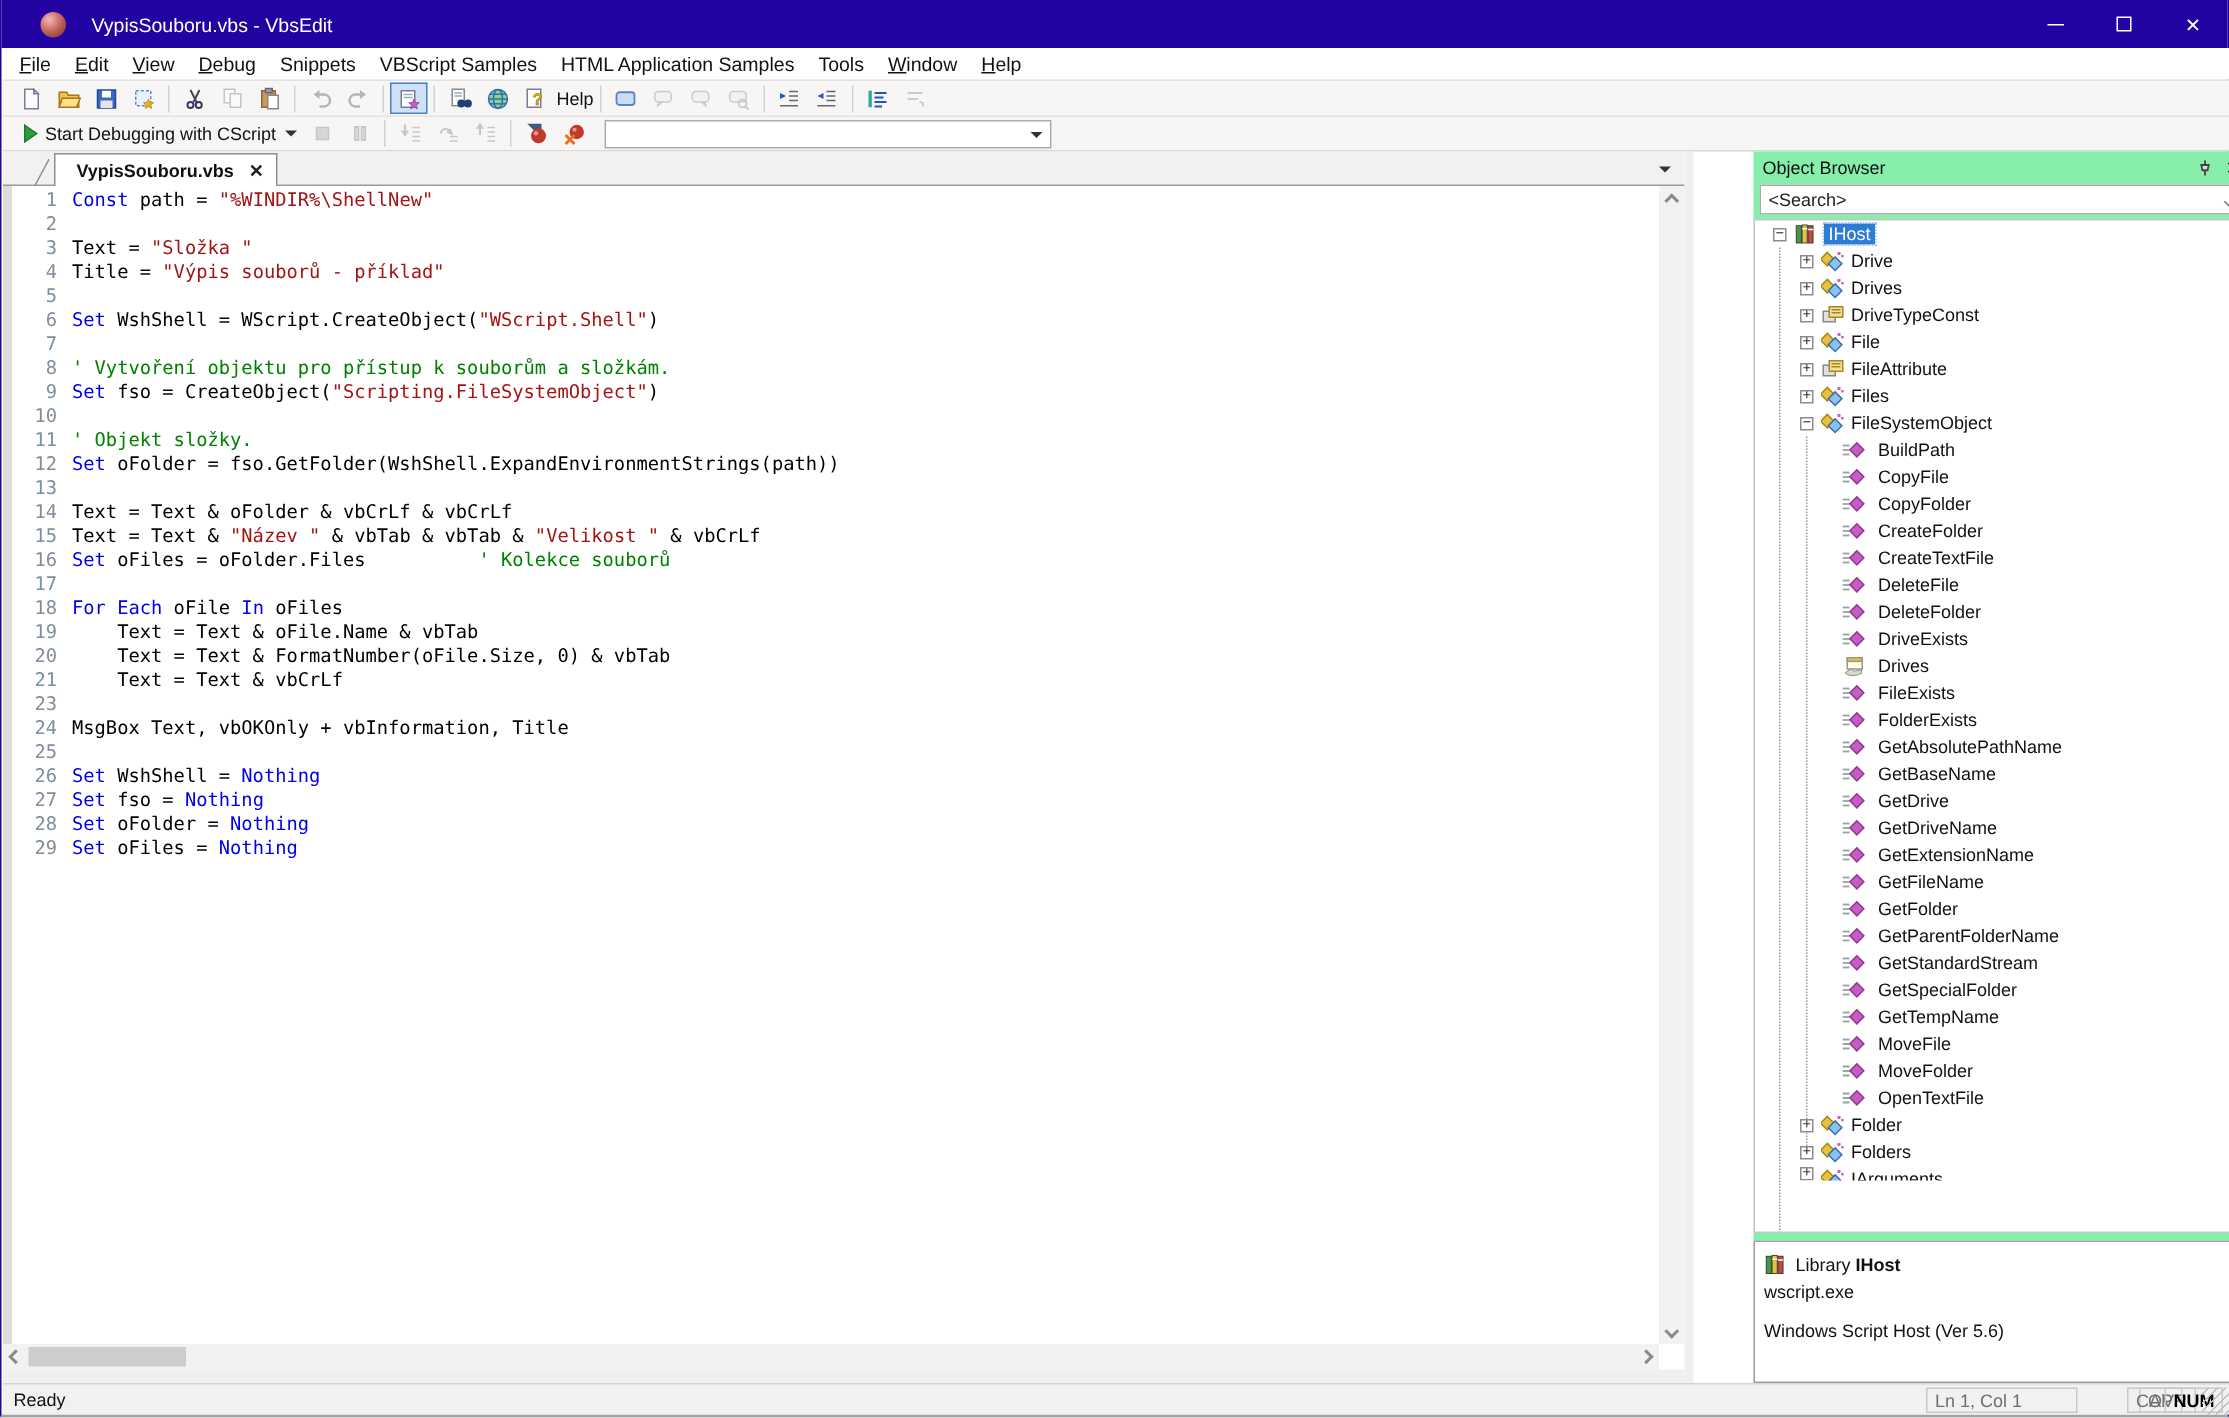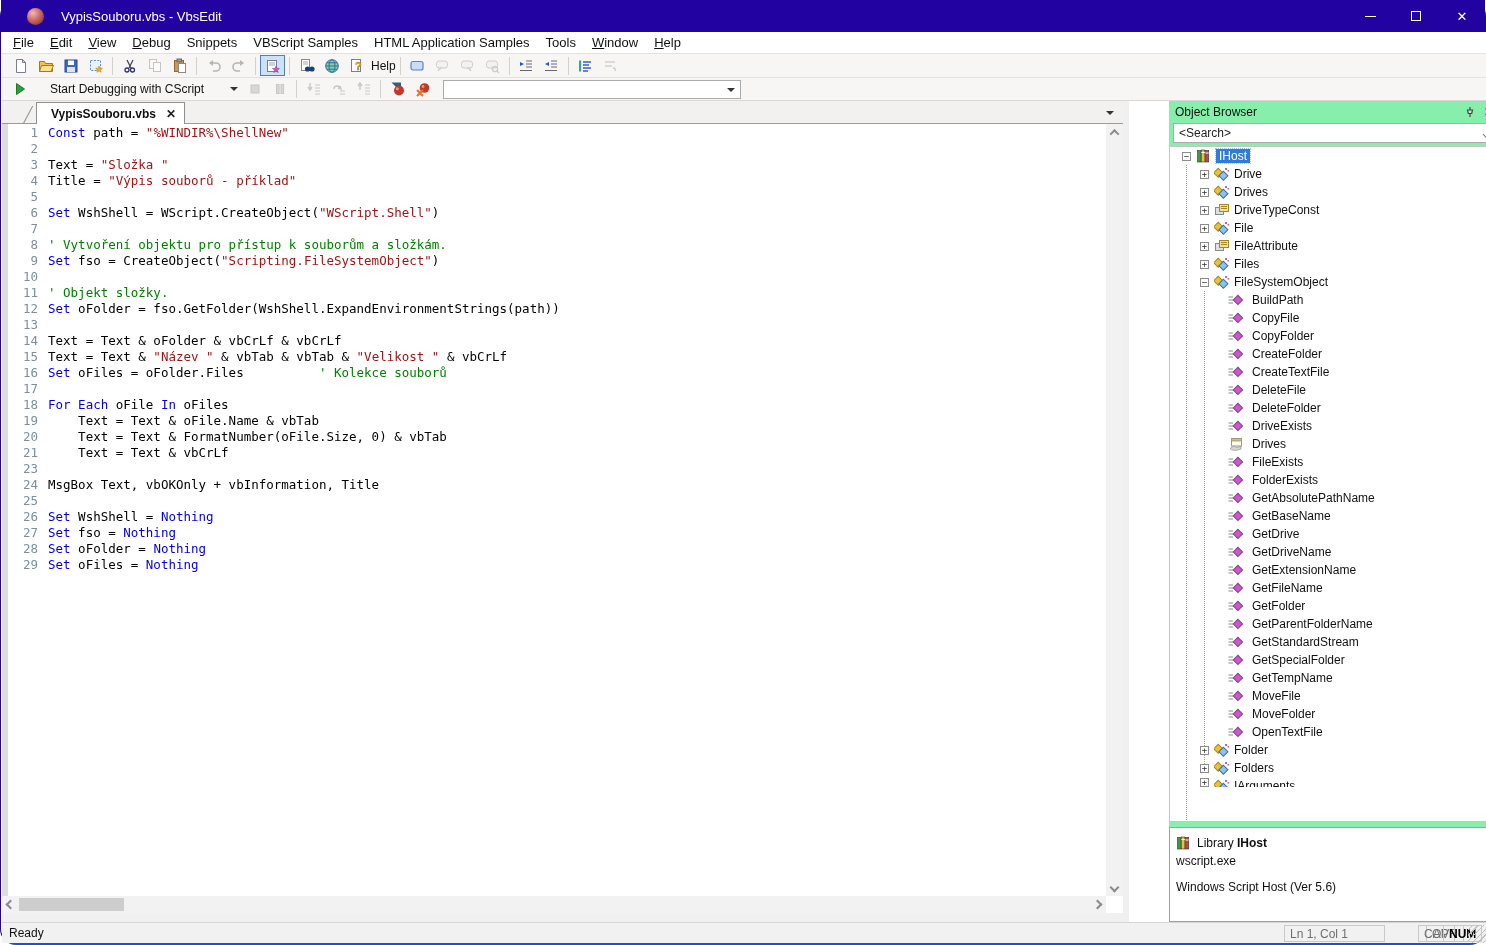--- a/index.html
+++ b/index.html
@@ -1,19 +1,19 @@
 <!DOCTYPE html>
 <html><head>
 <meta charset="utf-8">
 <style>
   * { margin:0; padding:0; box-sizing:border-box; }
   html,body { width:1486px; height:945px; overflow:hidden; background:#fff;
     font-family:"Liberation Sans", sans-serif; }
   .window { position:absolute; inset:0; background:#fff;
-    border-left:1px solid #2302A2; border-right:1px solid #2302A2; border-bottom:2px solid #1d4ed8;border-radius:16px; }
+    border-left:1px solid #2302A2; border-right:1px solid #2302A2; border-bottom:2px solid #a3a3a3; }
 
   
   .titlebar { position:absolute; left:0; top:0; width:100%; height:32px; background:#2302A2;
     display:flex; align-items:center; color:#fff; font-size:13px; }
   .app-icon { width:17px; height:17px; border-radius:50%;
     background:radial-gradient(circle at 35% 30%, #f3b8b4, #c96a63 45%, #8f3f3a 80%);
     margin-left:26px; margin-right:17px; flex:none; }
   .cap-btns { position:absolute; right:0; top:0; height:32px; display:flex; }
   .cap-btn { width:46px; height:32px; display:flex; align-items:center; justify-content:center; color:#fff; font-size:13px; }
   .cap-min { width:11px; height:1px; background:#fff; }
@@ -28,21 +28,21 @@
   
   .toolbar1 { position:absolute; left:1px; top:53px; width:1484px; height:25px; background:#F7F6F5;
     border-top:1px solid #E3E2E1; border-bottom:1px solid #E3E2E1; display:flex; align-items:center; padding-left:6px; }
   .toolbar2 { position:absolute; left:1px; top:78px; width:1484px; height:23px; background:#F7F6F5;
     border-bottom:1px solid #D9D8D7; display:flex; align-items:center; padding-left:6px; }
   .tb-btn { width:25px; height:21px; display:flex; align-items:center; justify-content:center; flex:none; }
   .tb-btn.toggled { background:#CDE1F7; border:1px solid #4E7FC0; }
   .tb-btn.disabled { opacity:.45; filter:grayscale(1); }
   .tb-sep { width:1px; height:18px; background:#D2D1D0; margin:0 4px; flex:none; }
   .tb-label { font-size:12px; color:#111; margin-left:2px; }
-  .start-btn { display:flex; align-items:center; height:21px; padding:0 4px;gap:20px; }
+  .start-btn { display:flex; align-items:center; height:21px; padding:0 4px; }
   .caret-down { width:0; height:0; border-left:4px solid transparent; border-right:4px solid transparent;
     border-top:4px solid #333; margin-left:6px; }
   .debug-combo { width:298px; height:19px; background:#fff; border:1px solid #ABABAB; margin-left:8px;
     position:relative; }
   .debug-combo .caret-down { position:absolute; right:5px; top:7px; }
 
   
   .tabbar { position:absolute; left:1px; top:101px; width:1121px; height:23px; background:#F2F1F0;
     border-bottom:1px solid #9B9B9B; }
   .tab { position:absolute; left:34px; top:1px; height:22px; background:#fff;

